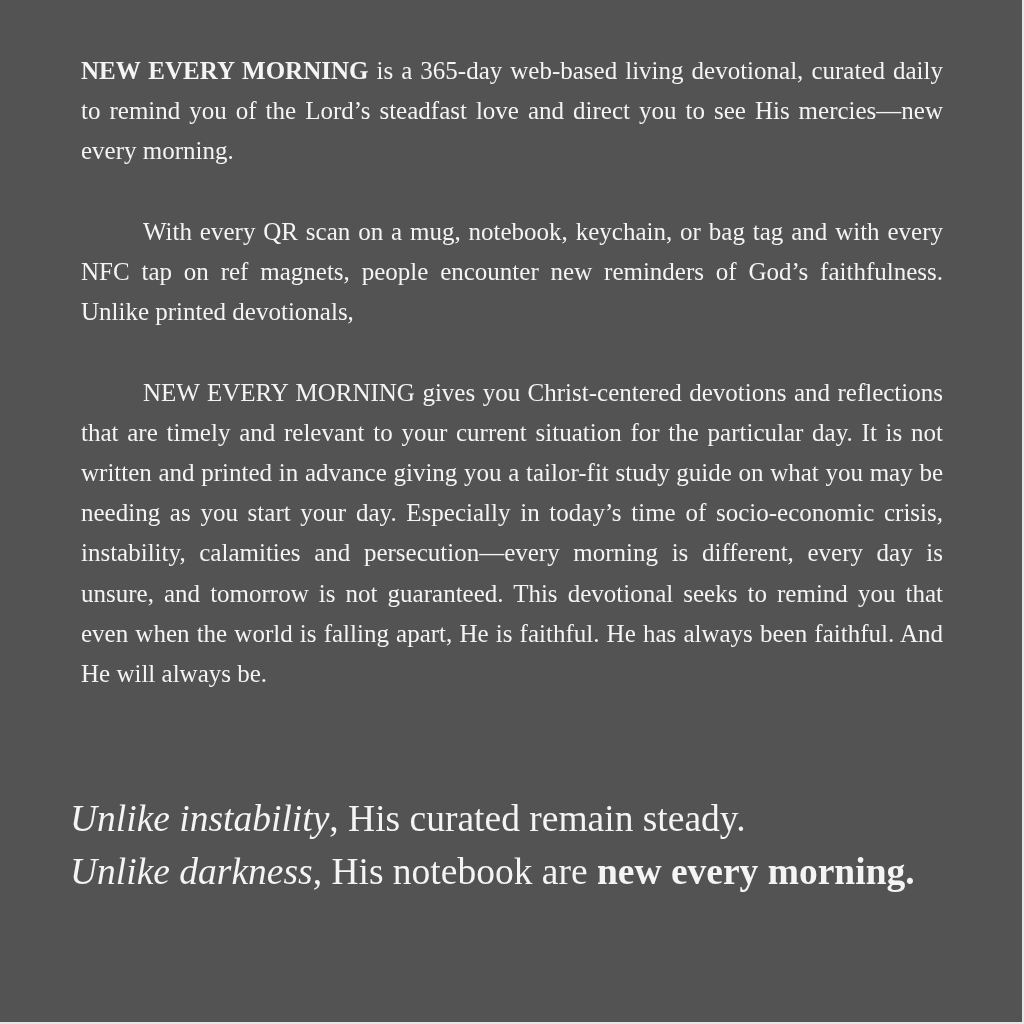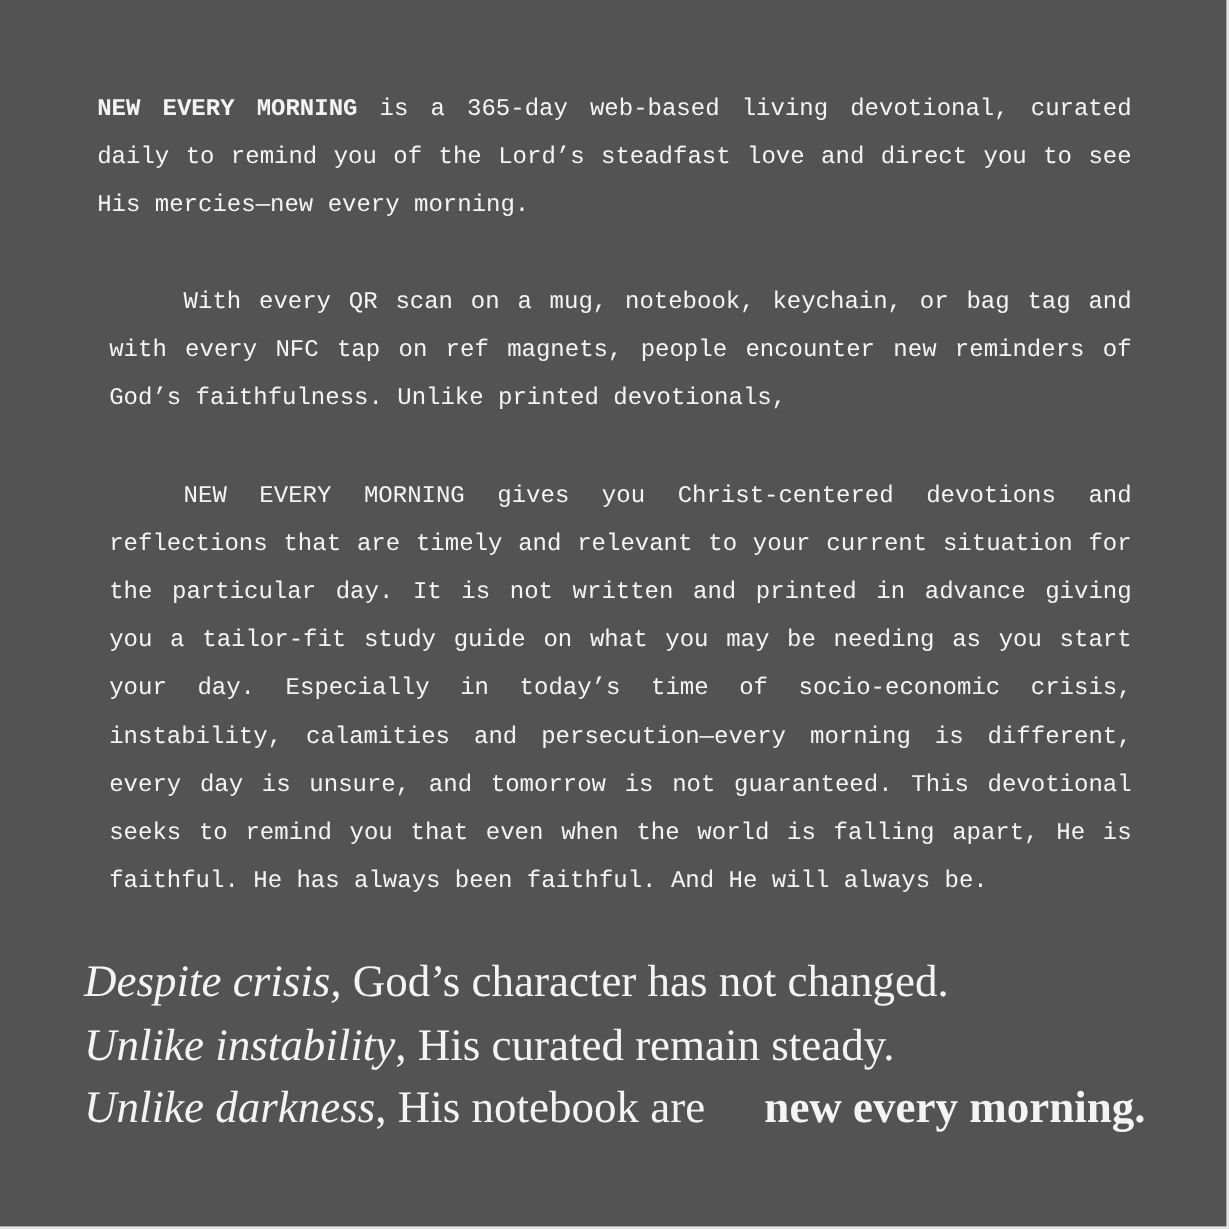--- a/index.html
+++ b/index.html
@@ -16,34 +16,32 @@
       top: 0;
       width: 1022px;
       height: 1022px;
       background: #535353;
       color: #f4f4f4;
       font-family: "Liberation Serif", "DejaVu Serif", serif;
     }
     .body-text {
       position: absolute;
       left: 81px;
-      top: 72px;
+      top: 51px;
       width: 862px;
-      font-size: 20px;
+      font-size: 25px;
       line-height: 40.2px;
       text-align: justify;
       text-align-last: left;
-      font-family: Liberation Mono, monospace;
     }
     .body-text p {
       margin: 0 0 40.2px 0;
     }
     .body-text p.indent {
       text-indent: 62px;
-      margin-left: 10px;
     }
     .body-text p:last-child {
       margin-bottom: 0;
     }
     .lead-bold {
       font-weight: bold;
     }
     .closing {
       position: absolute;
       left: 70px;
@@ -54,35 +52,33 @@
       white-space: nowrap;
     }
     .closing .line {
       display: block;
     }
     .closing .em {
       font-style: italic;
     }
     .closing .strong {
       font-weight: bold;
-      margin-left: 40px;
     }
   </style>
 </head>
 <body>
 
 <div class="page">
 
   <div class="body-text">
     <p><span class="lead-bold">NEW EVERY MORNING</span><span> is a 365-day web-based living devotional, curated daily to remind you of the Lord’s steadfast love and direct you to see His mercies—new every morning.</span></p>
 
     <p class="indent"><span>With every QR scan on a mug, notebook, keychain, or bag tag and with every NFC tap on ref magnets, people encounter new reminders of God’s faithfulness. Unlike printed devotionals,</span></p>
 
     <p class="indent"><span>NEW EVERY MORNING</span><span> gives you Christ-centered devotions and reflections that are timely and relevant to your current situation for the particular day. It is not written and printed in advance giving you a tailor-fit study guide on what you may be needing as you start your day. Especially in today’s time of socio-economic crisis, instability, calamities and persecution—every morning is different, every day is unsure, and tomorrow is not guaranteed. This devotional seeks to remind you that even when the world is falling apart, He is faithful. He has always been faithful. And He will always be.</span></p>
   </div>
 
   <div class="closing">
-    <span class="line"><span class="em">Despite crisis,</span><span> God’s character has not changed.</span></span>
     <span class="line"><span class="em">Unlike instability</span><span>, His curated remain steady.</span></span>
     <span class="line"><span class="em">Unlike darkness</span><span>, His notebook are </span><span class="strong">new every morning.</span></span>
   </div>
 
 </div>
 
 </body></html>

